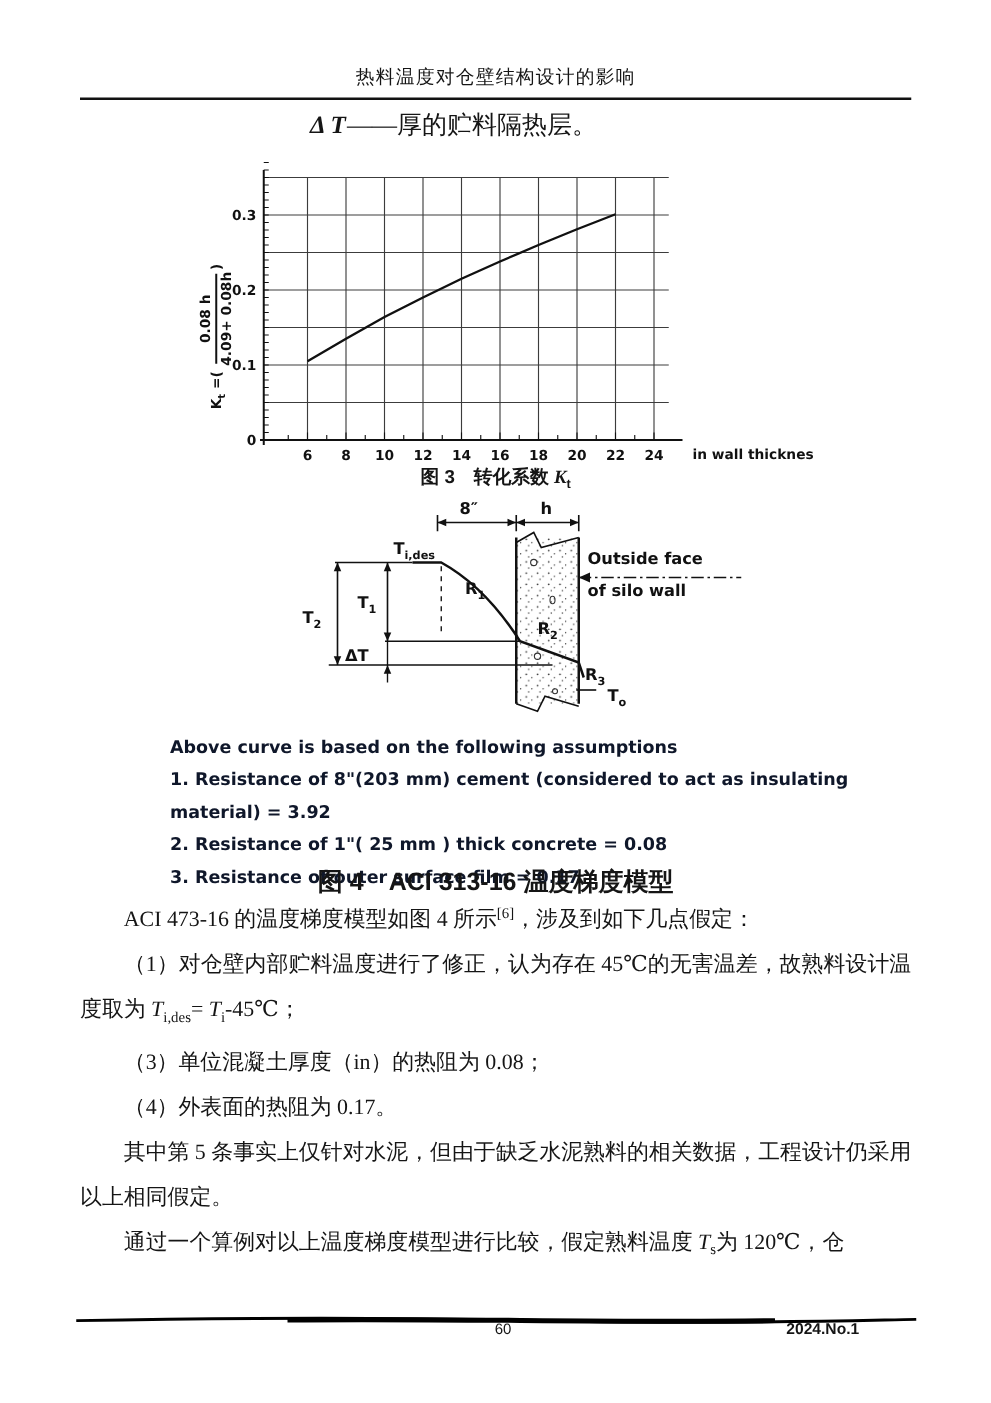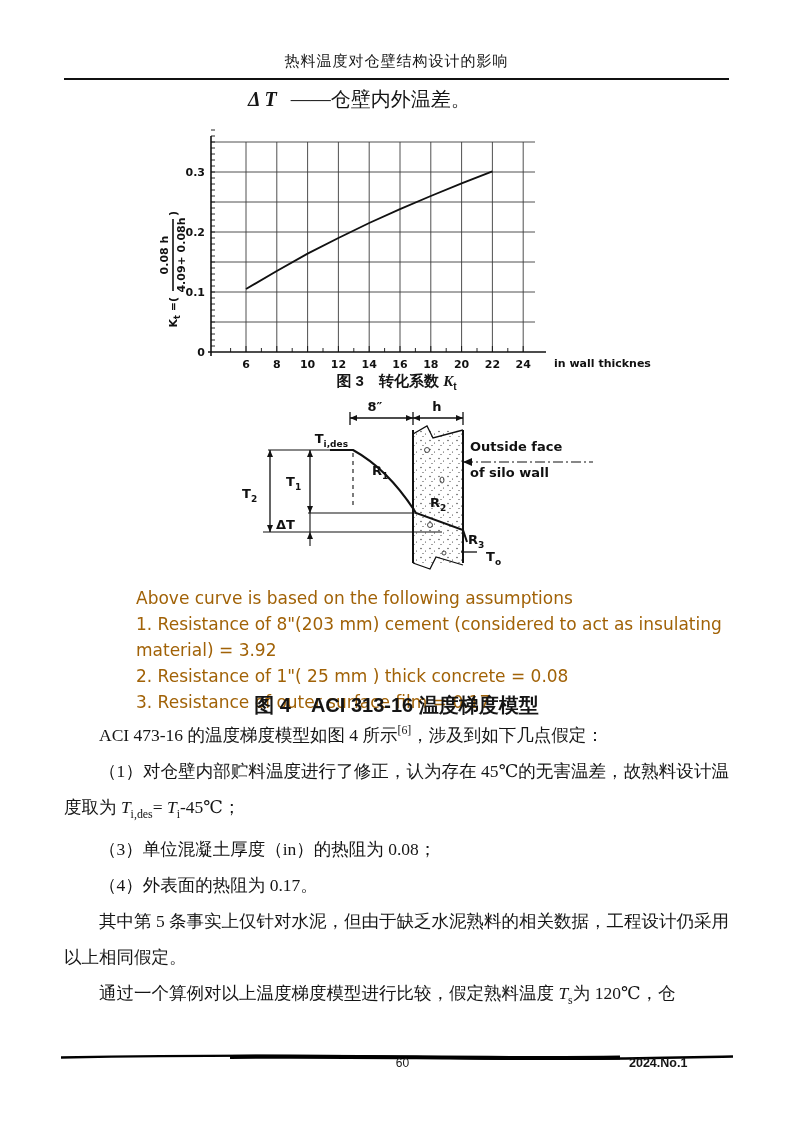--- a/index.html
+++ b/index.html
@@ -7,21 +7,21 @@
     width:793px;height:1122px;position:relative;background:#ffffff;
     font-family:"Liberation Serif","DejaVu Serif",serif;color:#151515;
     overflow:hidden;
   }
   .abs{position:absolute;}
   
   .header-title{top:52px;left:0;right:0;text-align:center;font-size:15px;letter-spacing:1px;}
   .header-rule{top:78px;left:64px;width:665px;border-top:2px solid #111;}
   
   .definition{top:86px;left:248px;font-size:20px;}
-  .definition .delta{font-style:italic;font-weight:bold;margin-right:14px;}
+  .definition .delta{font-style:italic;font-weight:bold;margin-right:1px;}
   
   .fig3{top:118px;left:126px;}
   .fig3 svg .grid{stroke:#3c3c3c;stroke-width:0.9;}
   .fig3 svg .axis{stroke:#111;stroke-width:1.6;}
   .fig3 svg .tick{stroke:#111;stroke-width:0.9;}
   .fig3 svg .curve{fill:none;stroke:#111;stroke-width:1.9;}
   .fig3 svg .lbl{font-family:"DejaVu Sans",sans-serif;font-size:11px;fill:#111;font-weight:600;}
   .fig-caption{left:0;right:0;text-align:center;font-weight:bold;font-size:15px;
     font-family:"Liberation Sans","DejaVu Sans",sans-serif;}
   .fig3-caption{top:372px;}
@@ -34,40 +34,40 @@
   .fig4 svg .d-line{stroke:#111;stroke-width:1.3;fill:none;}
   .fig4 svg .d-thin{stroke:#111;stroke-width:1.1;fill:none;}
   .fig4 svg .d-thick{stroke:#111;stroke-width:2;fill:none;}
   .fig4 svg .d-text{font-family:"DejaVu Sans",sans-serif;font-size:13px;font-weight:700;fill:#111;}
   .fig4 svg .d-sub{font-size:9px;}
   .fig4 svg .arr{fill:#111;stroke:none;}
   .fig4 svg .agg{fill:none;stroke:#333;stroke-width:0.9;}
   
   .assumptions{top:585px;left:136px;width:600px;
     font-family:"DejaVu Sans","Liberation Sans",sans-serif;
-    font-size:17px;font-weight:400;line-height:26px;color:#a16207;}
+    font-size:14px;font-weight:700;line-height:26px;color:#0f172a;}
   
   .body-text{top:712px;left:64px;width:665px;font-size:17.5px;line-height:36px;text-align:justify;}
   .body-text p{margin:0;text-indent:2em;}
   .body-text .var{font-style:italic;}
   
   .footer-bar{top:1049px;left:60px;}
   .footer-page{top:1056px;left:12px;right:0;text-align:center;
     font-family:"Liberation Sans","DejaVu Sans",sans-serif;font-size:12px;}
   .footer-issue{top:1056px;left:629px;width:100px;text-align:left;
     font-family:"Liberation Sans","DejaVu Sans",sans-serif;font-size:12.5px;font-weight:600;}
 </style>
 </head>
 <body>
 
 <div class="abs header-title">热料温度对仓壁结构设计的影响</div>
 <div class="abs header-rule"></div>
 
 <div class="abs definition">
-  <span class="delta">Δ T</span><span>——仓壁内外温差。</span>
+  <span class="delta">Δ T</span><span>——厚的贮料隔热层。</span>
 </div>
 
 <div class="abs fig3">
   <svg id="k-chart" width="540" height="264" viewBox="0 0 540 264">
       <line x1="85" y1="204" x2="409" y2="204" class="grid"></line>
       <line x1="85" y1="174" x2="409" y2="174" class="grid"></line>
       <line x1="85" y1="144" x2="409" y2="144" class="grid"></line>
       <line x1="85" y1="114" x2="409" y2="114" class="grid"></line>
       <line x1="85" y1="84" x2="409" y2="84" class="grid"></line>
       <line x1="85" y1="54" x2="409" y2="54" class="grid"></line>

